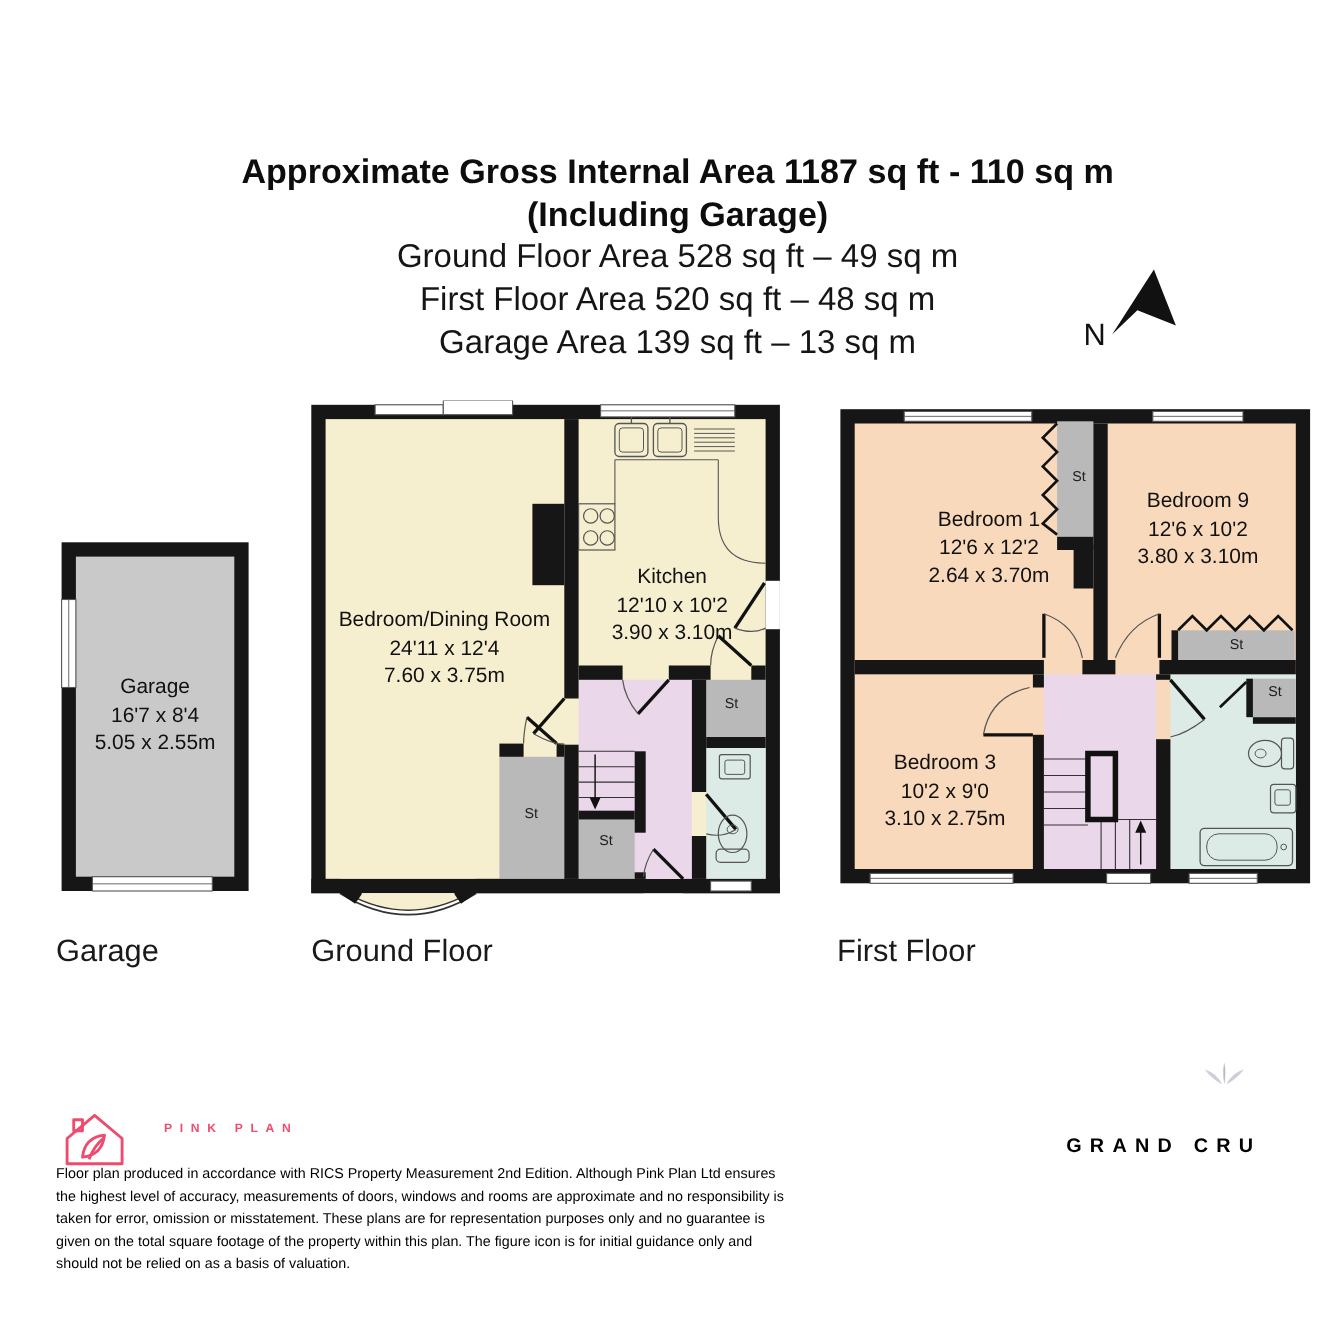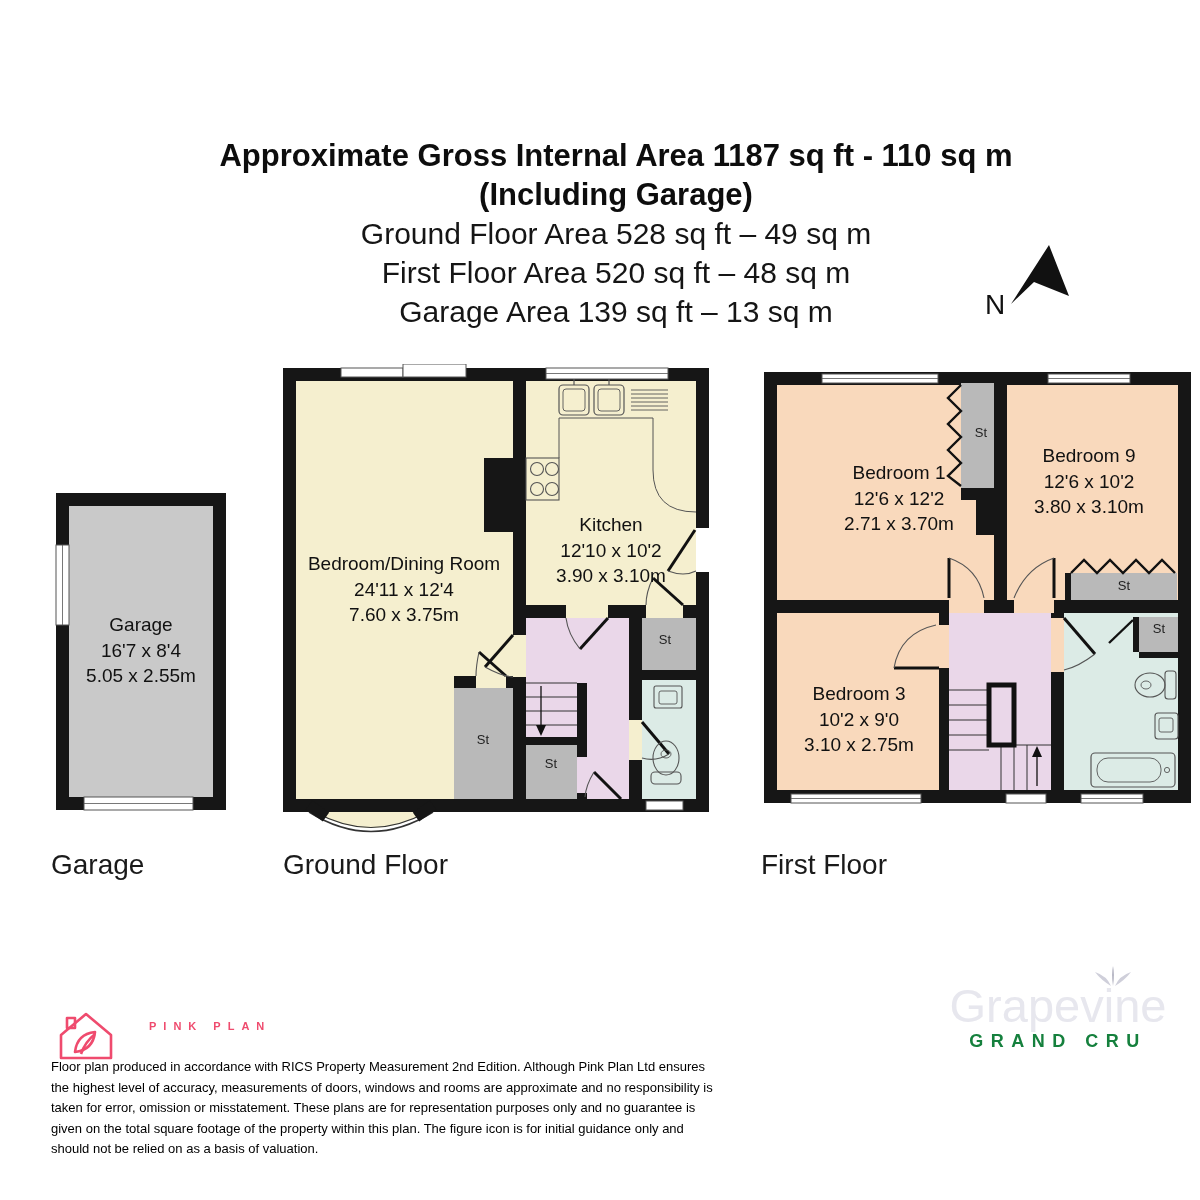--- a/index.html
+++ b/index.html
@@ -10,21 +10,21 @@
   .title-line{font-size:31px;font-weight:bold;line-height:39px;color:#0d0d0d;}
   .sub-line{font-size:30px;font-weight:400;line-height:39px;color:#151515;}
   .caption{font-size:28px;color:#1a1a1a;}
   .room-label{text-align:center;color:#111;}
   .room-name{font-size:19px;line-height:26px;}
   .room-dim{font-size:19px;line-height:25px;}
   .st{width:44px;text-align:center;font-size:13px;color:#222;}
   .pinkplan-text{font-size:11px;letter-spacing:7px;font-weight:600;color:#ef4b6e;}
   .disclaimer{width:668px;font-size:13px;line-height:20.6px;color:#000000;}
   .grapevine{width:234px;text-align:center;font-size:47px;font-weight:400;color:#e7e7ee;}
-  .grandcru{width:234px;text-align:center;font-size:18px;letter-spacing:7.5px;font-weight:600;color:#15803d;}
+  .grandcru{width:234px;text-align:center;font-size:18px;letter-spacing:7.5px;font-weight:600;color:#000000;}
   svg{display:block;}
 </style>
 </head>
 <body>
 
 <div class="page">
 
   <div class="abs header">
     <div class="title-line">Approximate Gross Internal Area 1187 sq ft - 110 sq m</div>
     <div class="title-line">(Including Garage)</div>
@@ -246,21 +246,21 @@
     <div class="room-dim">7.60 x 3.75m</div>
   </div>
   <div class="abs room-label" style="left:508px;top:512px;width:164px;">
     <div class="room-name">Kitchen</div>
     <div class="room-dim">12'10 x 10'2</div>
     <div class="room-dim">3.90 x 3.10m</div>
   </div>
   <div class="abs room-label" style="left:786px;top:460px;width:184px;">
     <div class="room-name">Bedroom 1</div>
     <div class="room-dim">12'6 x 12'2</div>
-    <div class="room-dim">2.71 x 3.70m</div>
+    <div class="room-dim">2.64 x 3.70m</div>
   </div>
   <div class="abs room-label" style="left:976px;top:443px;width:184px;">
     <div class="room-name">Bedroom 9</div>
     <div class="room-dim">12'6 x 10'2</div>
     <div class="room-dim">3.80 x 3.10m</div>
   </div>
   <div class="abs room-label" style="left:746px;top:681px;width:184px;">
     <div class="room-name">Bedroom 3</div>
     <div class="room-dim">10'2 x 9'0</div>
     <div class="room-dim">3.10 x 2.75m</div>
@@ -287,16 +287,15 @@
   </svg>
   <div class="abs pinkplan-text" style="left:128px;top:1020px;">PINK PLAN</div>
 
   <div class="abs disclaimer" style="left:30px;top:1057px;">Floor plan produced in accordance with RICS Property Measurement 2nd Edition. Although Pink Plan Ltd ensures the highest level of accuracy, measurements of doors, windows and rooms are approximate and no responsibility is taken for error, omission or misstatement. These plans are for representation purposes only and no guarantee is given on the total square footage of the property within this plan. The figure icon is for initial guidance only and should not be relied on as a basis of valuation.</div>
 
   <svg class="abs" style="left:1062px;top:964px;" width="60" height="24" viewBox="0 0 60 24">
     <path d="M30,22 Q28,10 30,2 Q32,10 30,22" fill="#b9b9c6"></path>
     <path d="M28,22 Q18,16 12,8 Q24,12 28,22" fill="#cfcfda"></path>
     <path d="M32,22 Q42,16 48,8 Q36,12 32,22" fill="#cfcfda"></path>
   </svg>
-  <div class="abs grapevine" style="left:920px;top:978px;">Grapevine</div>
   <div class="abs grandcru" style="left:920px;top:1031px;">GRAND CRU</div>
 
 </div>
 
 </body></html>

